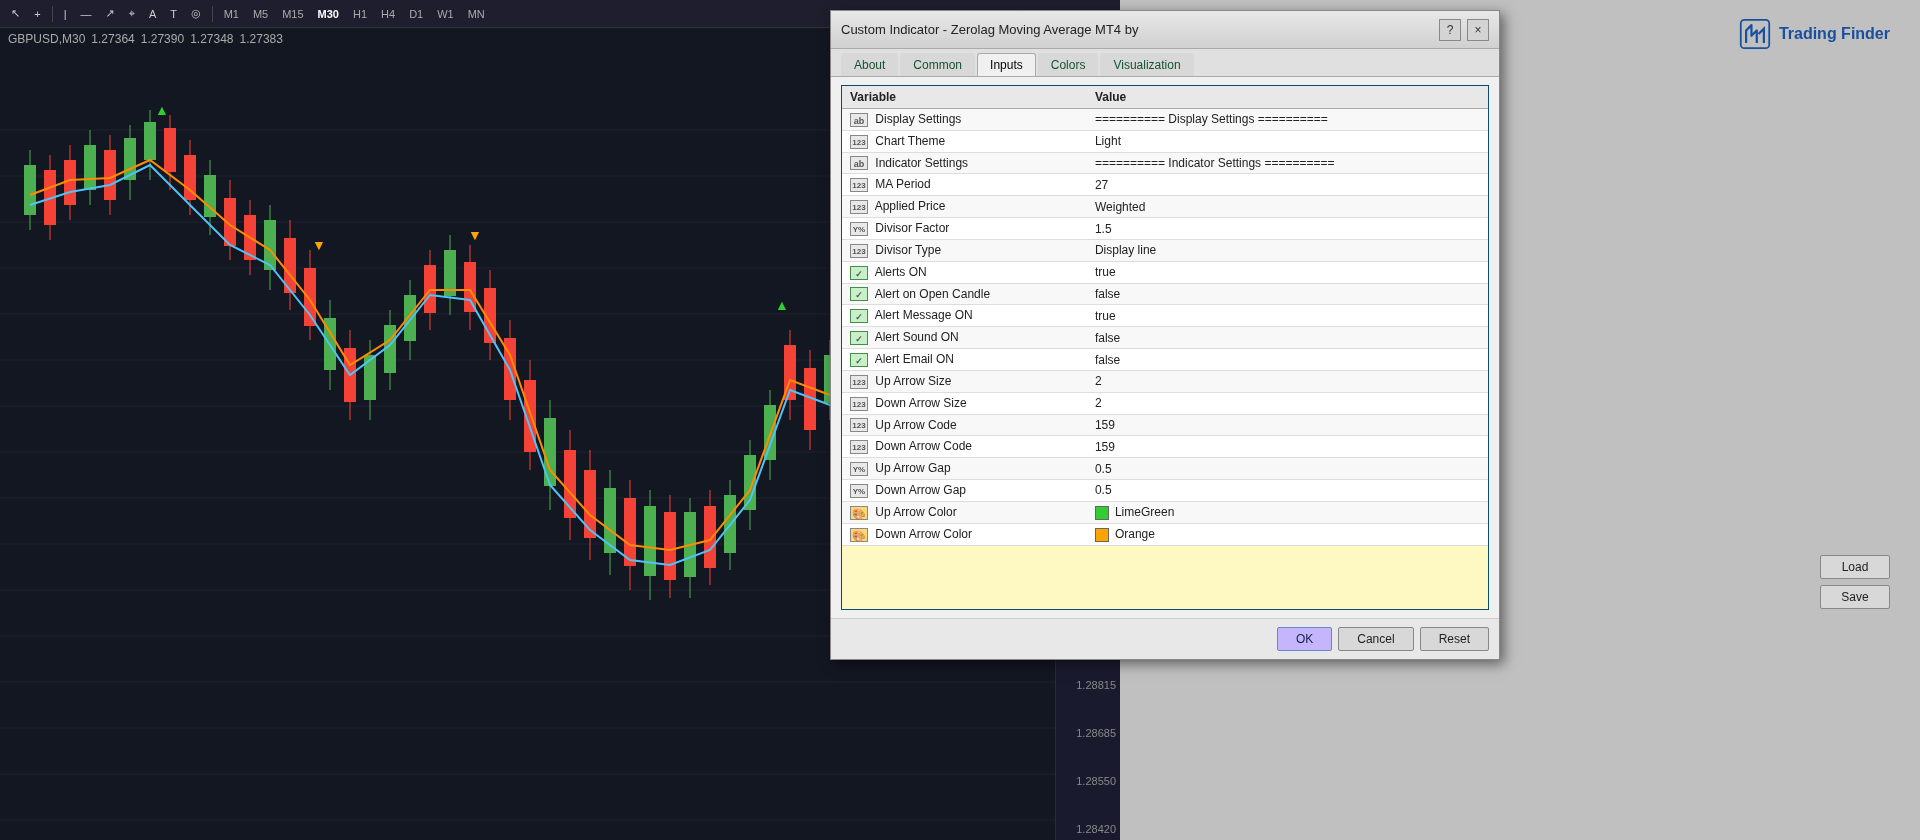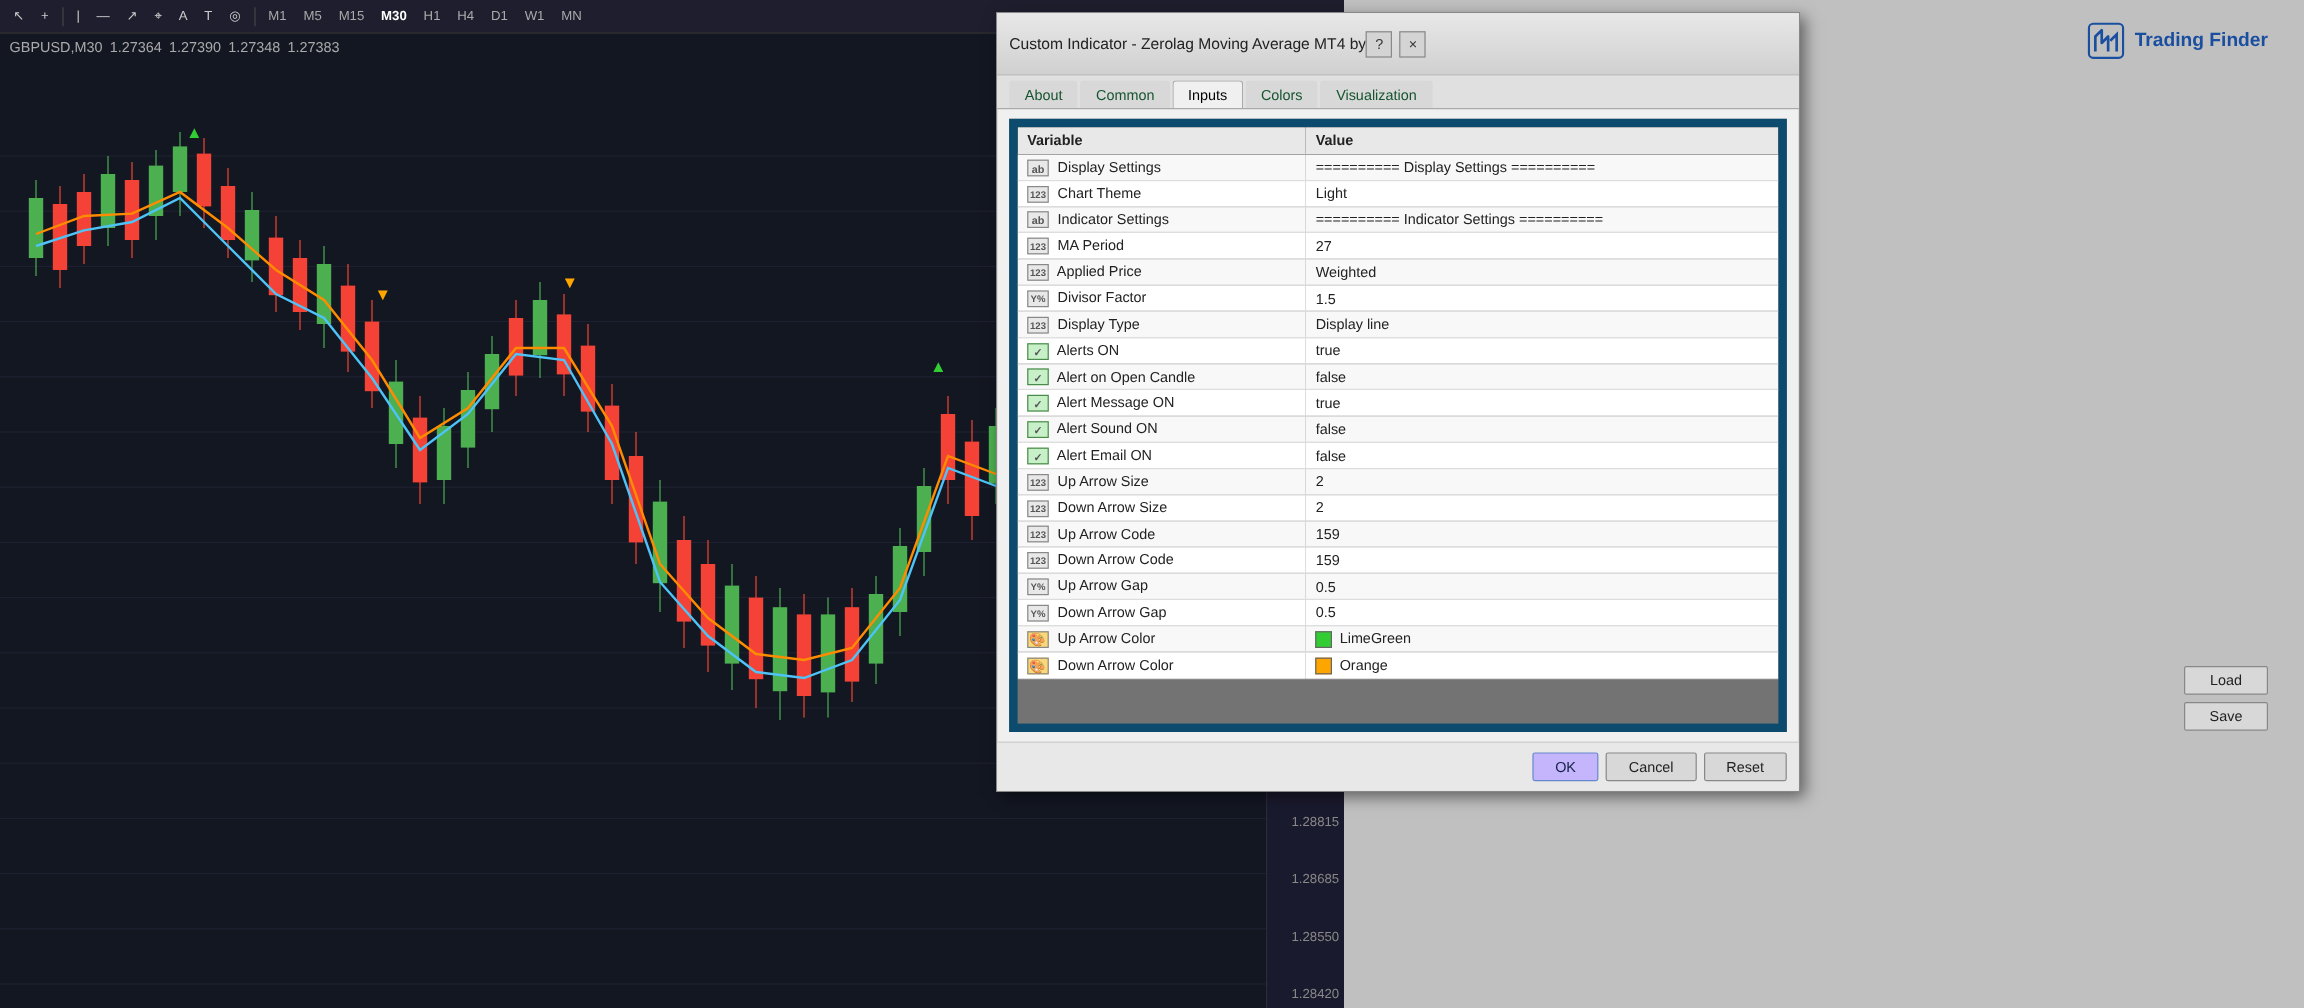--- a/index.html
+++ b/index.html
@@ -125,21 +125,22 @@
       flex-direction: column;
     }
 
     
     #dialog-titlebar {
       background: linear-gradient(to bottom, #e8e8e8, #d0d0d0);
       border-bottom: 1px solid #aaa;
       padding: 6px 10px;
       display: flex;
       align-items: center;
-      height: 52px;
+      justify-content: space-between;
+      height: 38px;
     }
     #dialog-title-left {
       font-size: 13px;
       color: #222;
       font-weight: normal;
     }
     #dialog-title-right {
       display: flex;
       align-items: center;
       gap: 6px;
@@ -193,22 +194,22 @@
       border-color: #aaa;
       color: #000;
       font-weight: 500;
     }
 
     
     #dialog-table-container {
       flex: 1;
       overflow-y: auto;
       margin: 8px 10px;
-      border: 7px solid #0c4a6e;
-      background: #737373;
+      border: 1px solid #0c4a6e;
+      background: #fef9c3;
     }
     #dialog-table {
       width: 100%;
       border-collapse: collapse;
     }
     #dialog-table thead th {
       background: #e8e8e8;
       border-bottom: 1px solid #aaa;
       padding: 4px 8px;
       text-align: left;
@@ -613,21 +614,21 @@
           </tr>
           <tr>
             <td><span class="var-icon" style="font-size: 8px;">123</span><span> Applied Price</span></td>
             <td><span>Weighted</span></td>
           </tr>
           <tr>
             <td><span class="var-icon" style="font-size: 8px;">Y%</span><span> Divisor Factor</span></td>
             <td><span>1.5</span></td>
           </tr>
           <tr>
-            <td><span class="var-icon" style="font-size: 8px;">123</span><span> Display Type</span></td>
+            <td><span class="var-icon" style="font-size: 8px;">123</span><span> Divisor Type</span></td>
             <td><span>Display line</span></td>
           </tr>
           <tr>
             <td><span class="var-icon green">✓</span><span> Alerts ON</span></td>
             <td><span>true</span></td>
           </tr>
           <tr>
             <td><span class="var-icon green">✓</span><span> Alert on Open Candle</span></td>
             <td><span>false</span></td>
           </tr>

